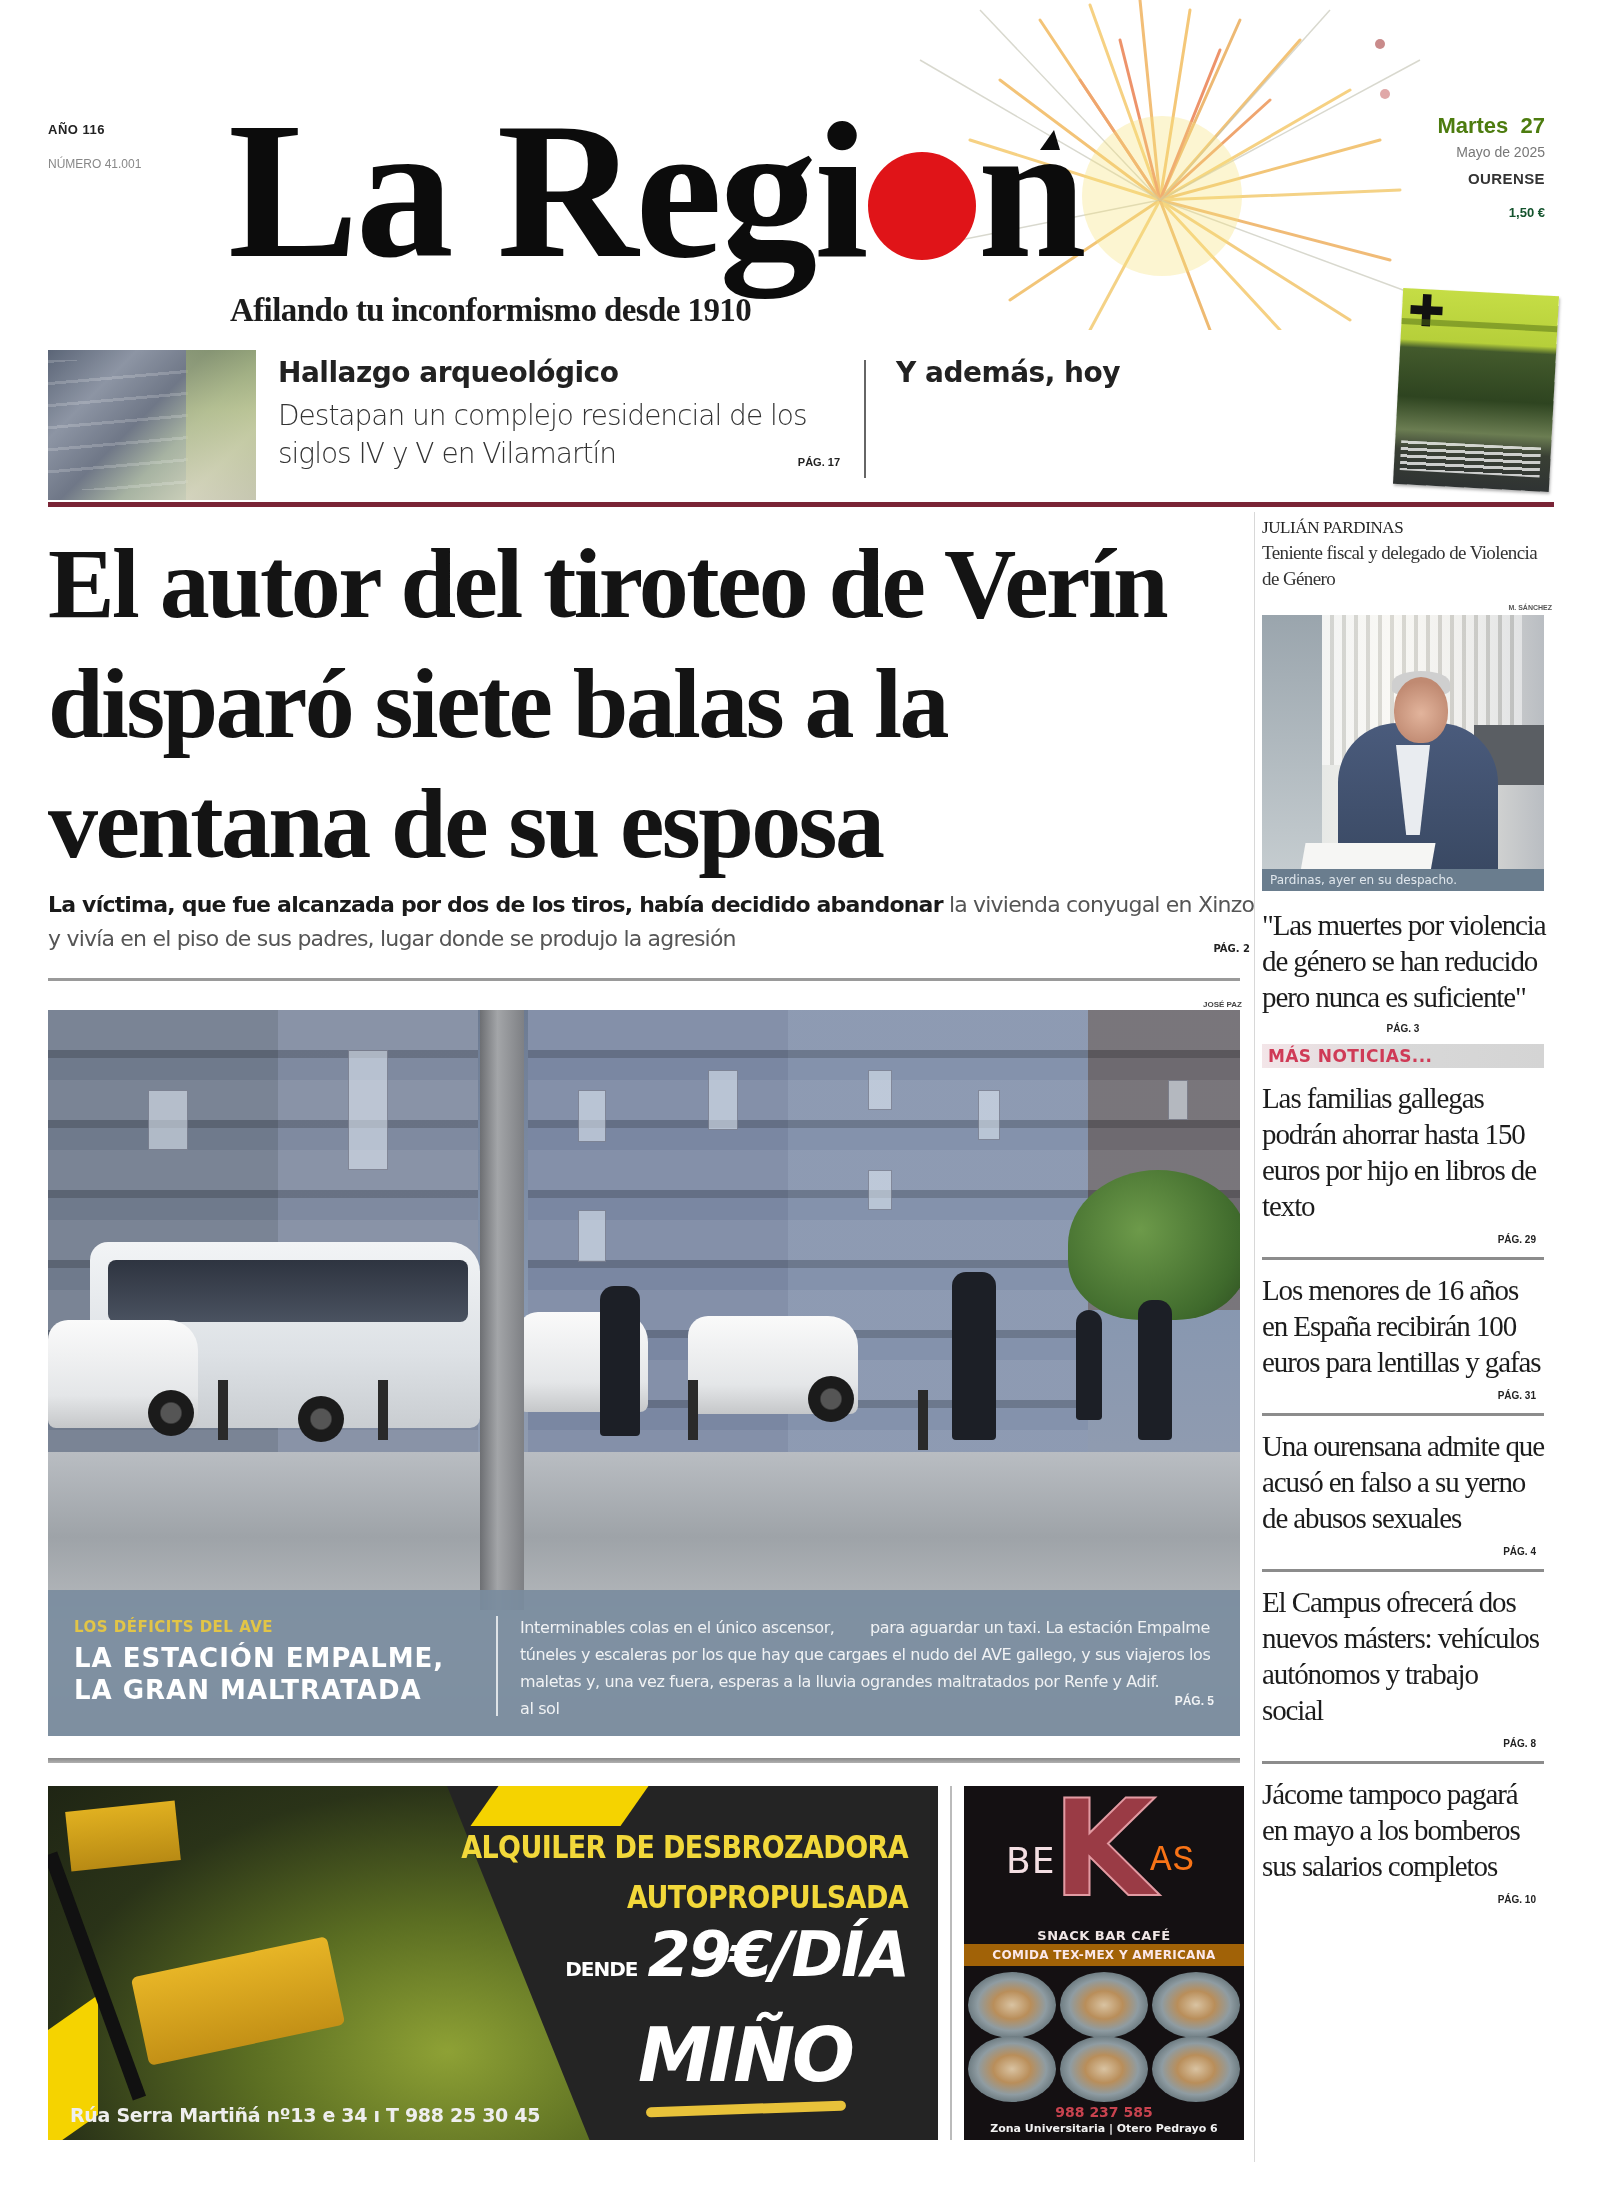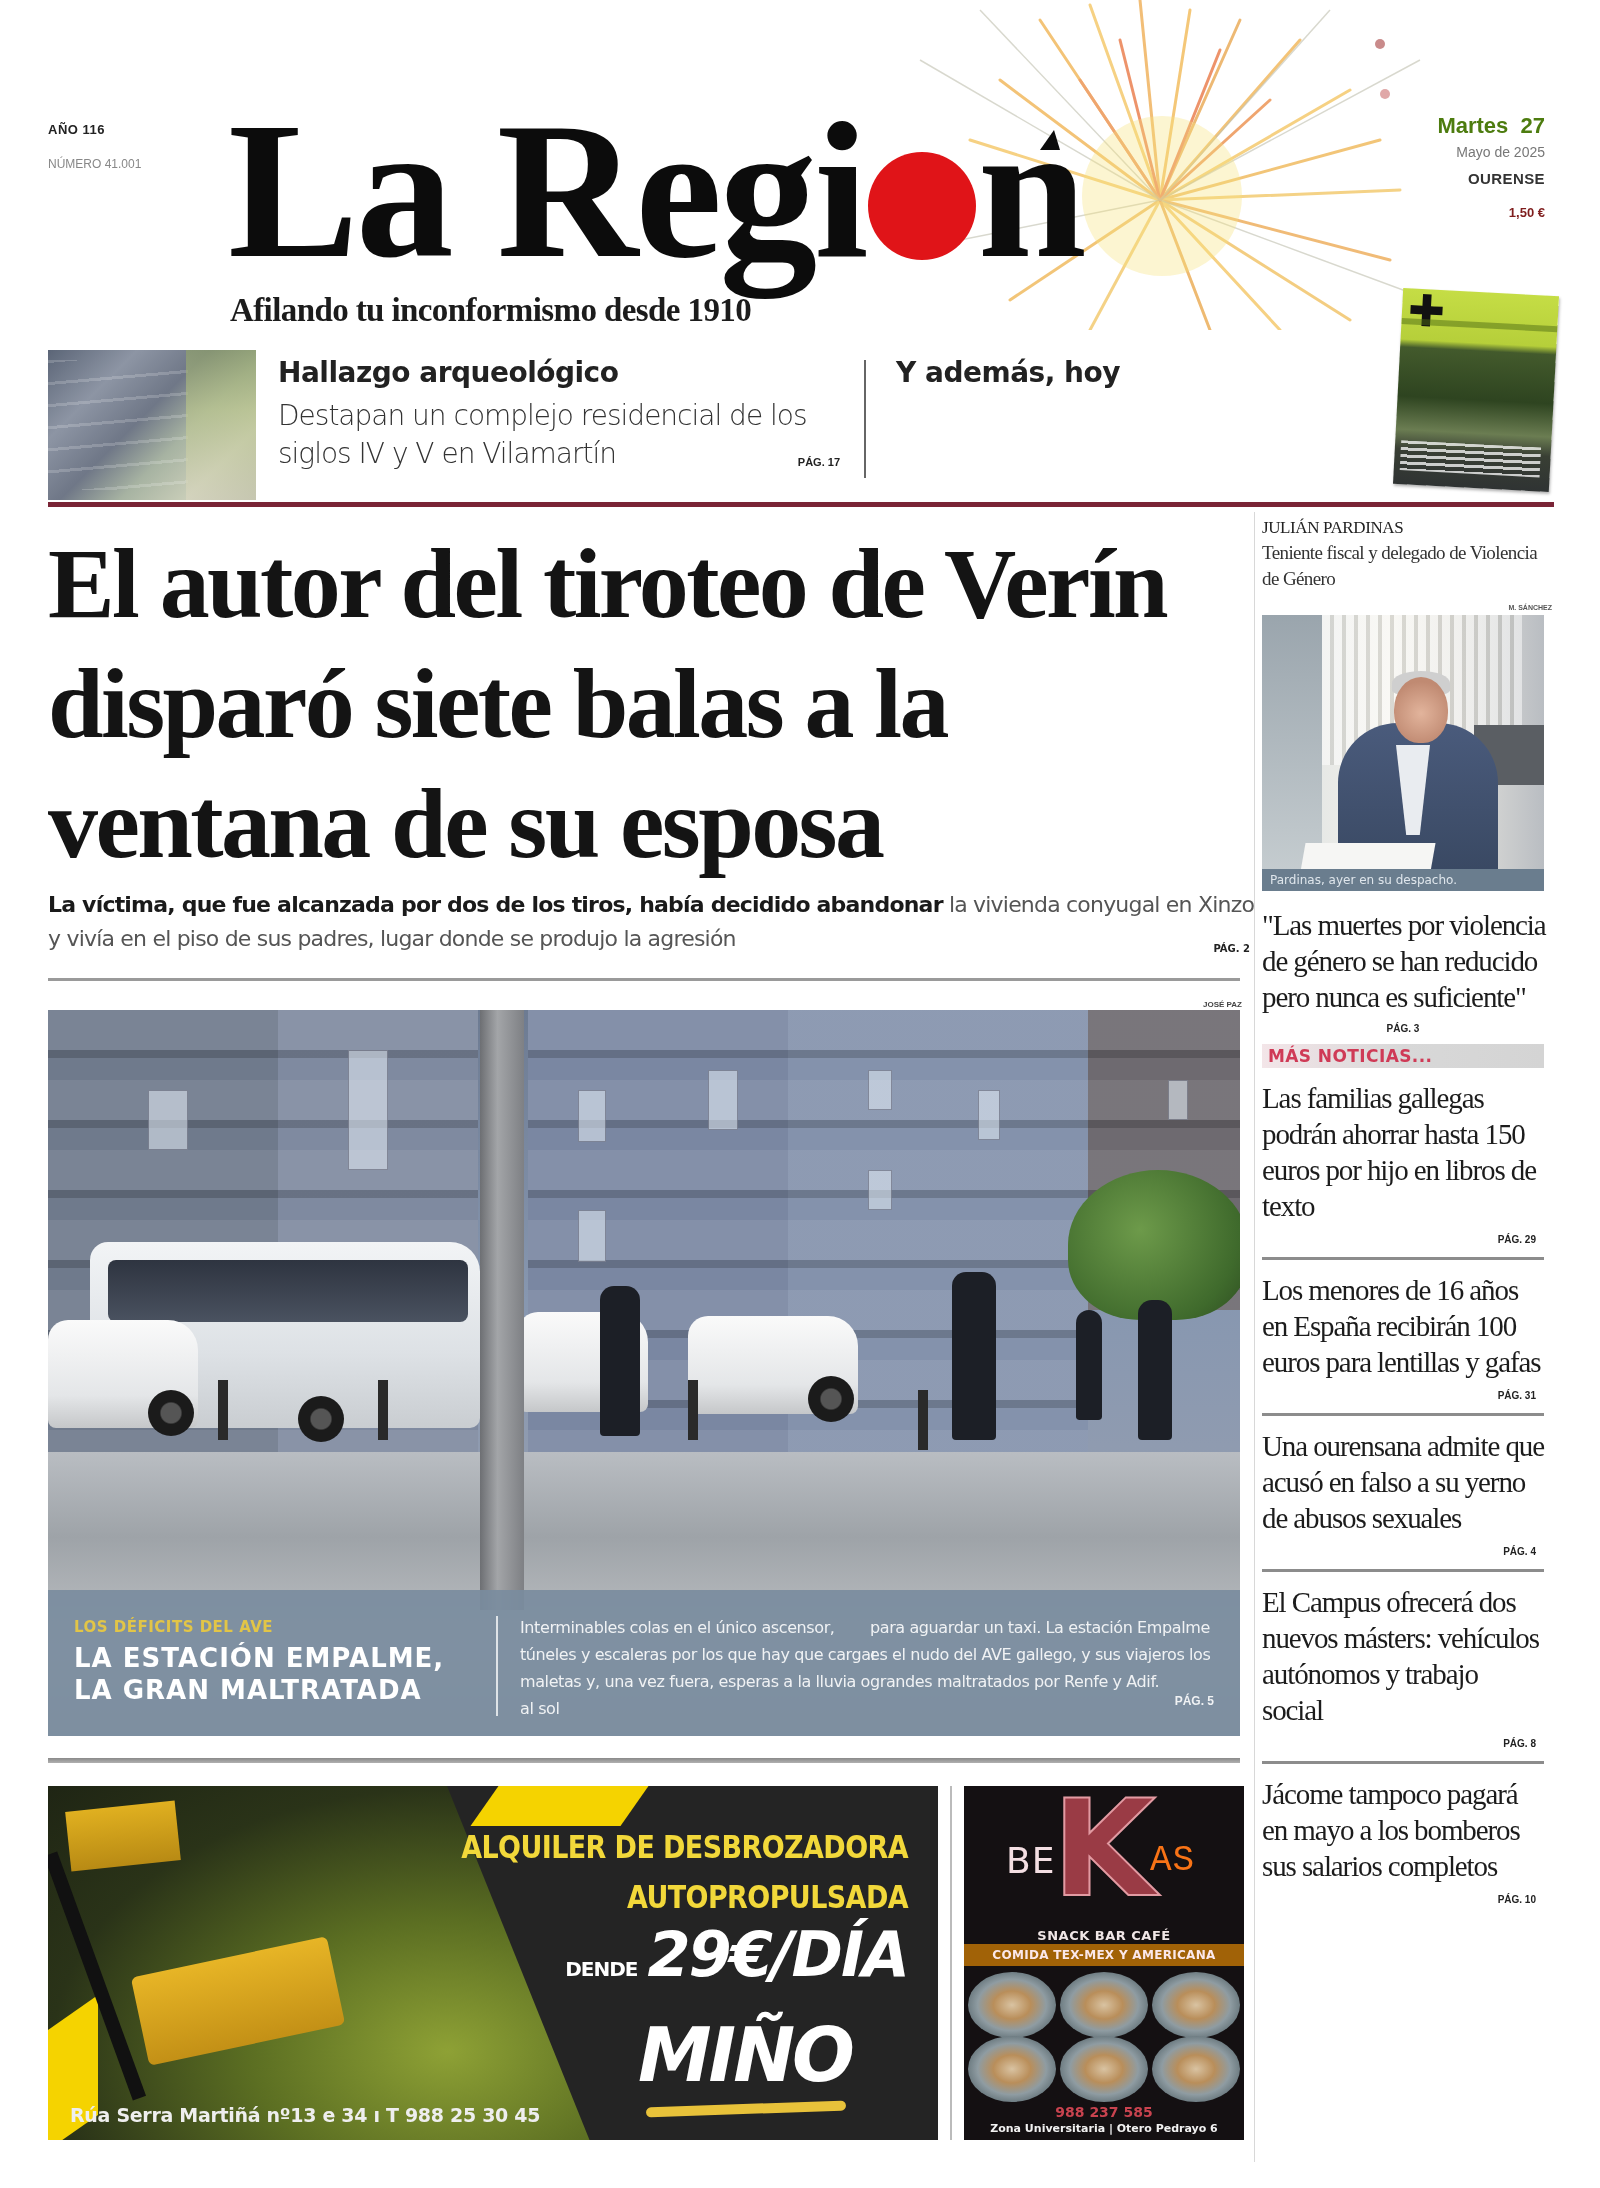--- a/index.html
+++ b/index.html
@@ -11,21 +11,21 @@
   .edition-left { position: absolute; left: 48px; top: 122px; }
   .edition-left .year { font-family: Liberation Sans, sans-serif; font-weight: 700; font-size: 13px; color: #222; letter-spacing: 0.5px; }
   .edition-left .issue { font-size: 12px; color: #888; margin-top: 20px; }
   .logo { position: absolute; left: 228px; top: 92px; font-family: "Liberation Serif", serif; font-weight: 700; font-size: 196px; line-height: 196px; color: #0c0c0c; letter-spacing: -3px; white-space: nowrap; }
   .logo .o-dot { display: inline-block; width: 108px; height: 108px; border-radius: 50%; background: #e01418; vertical-align: baseline; position: relative; top: 4px; margin: 0 2px; }
   .tagline { position: absolute; left: 230px; top: 292px; font-family: "Liberation Serif", serif; font-weight: 700; font-size: 33px; color: #1c1c1c; letter-spacing: -0.6px; }
   .edition-right { position: absolute; right: 55px; top: 113px; text-align: right; }
   .edition-right .day { font-weight: 700; font-size: 22px; color: #4d7c0f; text-align: center; }
   .edition-right .month { font-size: 14px; color: #777; margin-top: 5px; }
   .edition-right .city { font-weight: 700; font-size: 15px; color: #333; margin-top: 10px; letter-spacing: 0.4px; }
-  .edition-right .price { font-size: 13px; color: #7f1d1d; margin-top: 18px; font-weight: 700; }
+  .edition-right .price { font-size: 13px; color: #14532d; margin-top: 18px; font-weight: 700; }
 
   
   .teaser-img { position: absolute; left: 48px; top: 350px; width: 208px; height: 150px; background: linear-gradient(135deg, #5b6577 0%, #8d95a4 25%, #6f7787 45%, #a7b3a2 62%, #c8cdb8 80%, #9aa28a 100%); overflow: hidden; }
   .teaser-img::before { content: ""; position: absolute; left: 0; top: 10px; width: 140px; height: 130px; background: repeating-linear-gradient(175deg, rgba(255,255,255,0.18) 0 3px, rgba(0,0,0,0) 3px 22px); }
   .teaser-img::after { content: ""; position: absolute; right: 0; top: 0; width: 70px; height: 150px; background: linear-gradient(180deg, #8fa06b 0%, #b9c48c 40%, #d9d6c1 100%); opacity: 0.7; }
   .teaser-a { position: absolute; left: 278px; top: 356px; width: 570px; }
   .teaser-a .kicker { font-family: "DejaVu Sans", sans-serif; font-weight: 700; font-size: 28px; color: #222; letter-spacing: -0.5px; }
   .teaser-a .body { font-family: "DejaVu Sans", sans-serif; font-size: 28px; line-height: 38px; color: #333; margin-top: 8px; letter-spacing: -1px; font-weight: 300; }
   .teaser-a .page { position: absolute; right: 8px; top: 100px; font-size: 11px; font-weight: 700; color: #222; }
   .teaser-divider { position: absolute; left: 864px; top: 360px; width: 2px; height: 118px; background: #666; }

